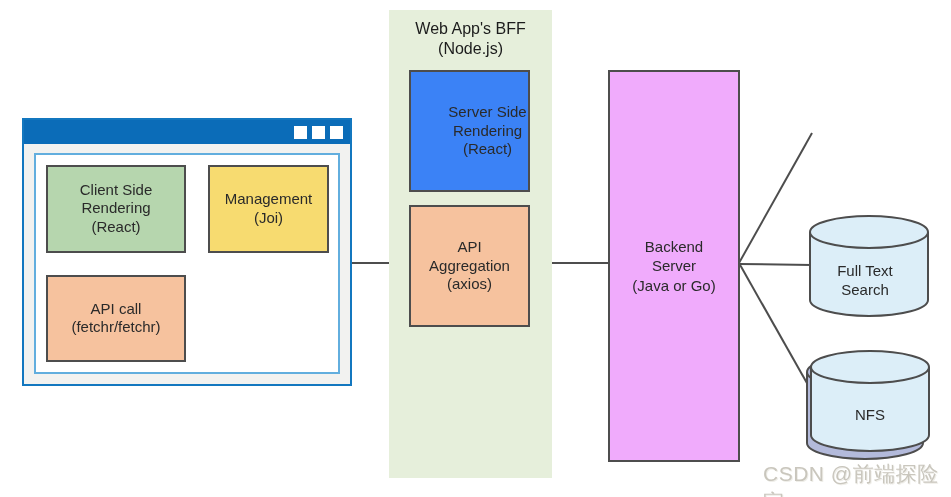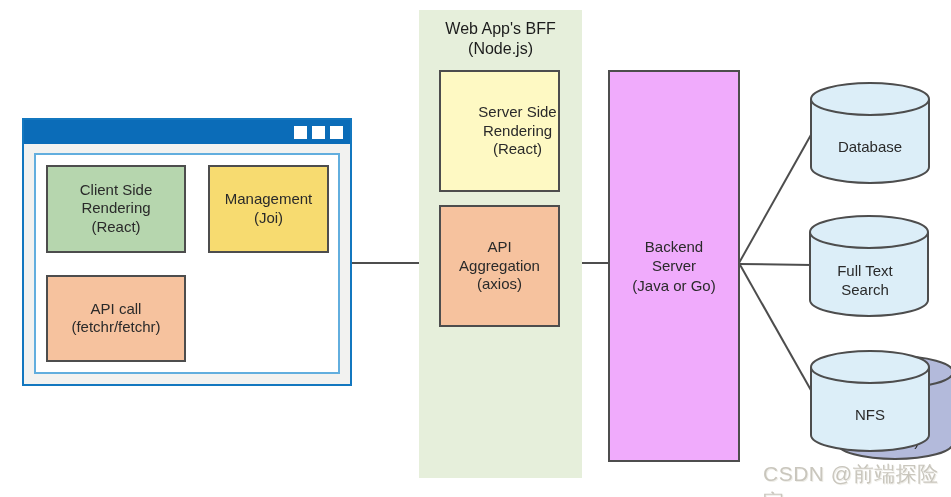--- a/index.html
+++ b/index.html
@@ -29,21 +29,21 @@
     display:grid;grid-template-columns:140px 1fr;grid-template-rows:1fr 1fr;gap:22px;
   }
   .cell{
     border:2px solid #4d4d4d;box-sizing:border-box;
     display:flex;align-items:center;justify-content:center;text-align:center;
     font-size:15px;line-height:1.25;color:#2a2a2a;white-space:pre-line;
   }
 
   
   .bff{
-    position:absolute;left:419px;top:10px;width:163px;height:468px;
+    position:absolute;left:389px;top:10px;width:163px;height:468px;
     background:#e6efdb;box-sizing:border-box;
   }
   .bff-title{
     position:absolute;left:0;right:0;top:9px;text-align:center;
     font-size:16px;line-height:1.25;color:#1c1c1c;white-space:pre-line;
   }
   .bffbox{
     position:absolute;left:20px;width:121px;height:122px;
     border:2px solid #4d4d4d;box-sizing:border-box;
     display:flex;align-items:center;justify-content:center;text-align:center;
@@ -108,21 +108,21 @@
 (Joi)</div>
         <div class="cell" style="background: rgb(246, 194, 158);">API call
 (fetchr/fetchr)</div>
       </div>
     </div>
   </div>
 
   <div class="bff" style="background: rgb(230, 239, 219);">
     <div class="bff-title">Web App's BFF
 (Node.js)</div>
-    <div class="bffbox ssr" style="background: #fef9c3; padding-left: 36px;">Server Side
+    <div class="bffbox ssr" style="background: #3b82f6; padding-left: 36px;">Server Side
 Rendering
 (React)</div>
     <div class="bffbox agg" style="background: rgb(246, 194, 158);">API
 Aggregation
 (axios)</div>
 
     <div class="cyl-wrap session-cyl">
       <svg width="118" height="107" viewBox="0 0 118 107">
         <path d="M1,17 V88 A58,16 0 0 0 117,88 V17" stroke="#4d4d4d" stroke-width="2" fill="#b3badb"></path>
         <ellipse cx="59" cy="17" rx="58" ry="16" stroke="#4d4d4d" stroke-width="2" fill="#b3badb"></ellipse>
@@ -130,27 +130,20 @@
       <div class="cyl-label">Session
 Manager
 (Redis)</div>
     </div>
   </div>
 
   <div class="backend" style="background: #f0abfc;">Backend
 Server
 (Java or Go)</div>
 
-  <div class="cyl-wrap ds-db">
-    <svg width="120" height="103" viewBox="0 0 120 103">
-      <path d="M1,17 V85 A59,16 0 0 0 119,85 V17" stroke="#4d4d4d" stroke-width="2" fill="#dceef8"></path>
-      <ellipse cx="60" cy="17" rx="59" ry="16" stroke="#4d4d4d" stroke-width="2" fill="#dceef8"></ellipse>
-    </svg>
-    <div class="cyl-label">Database</div>
-  </div>
 
   <div class="cyl-wrap ds-fts">
     <svg width="120" height="103" viewBox="0 0 120 103">
       <path d="M1,17 V85 A59,16 0 0 0 119,85 V17" stroke="#4d4d4d" stroke-width="2" fill="#dceef8"></path>
       <ellipse cx="60" cy="17" rx="59" ry="16" stroke="#4d4d4d" stroke-width="2" fill="#dceef8"></ellipse>
     </svg>
     <div class="cyl-label">Full Text
 Search</div>
   </div>
 

